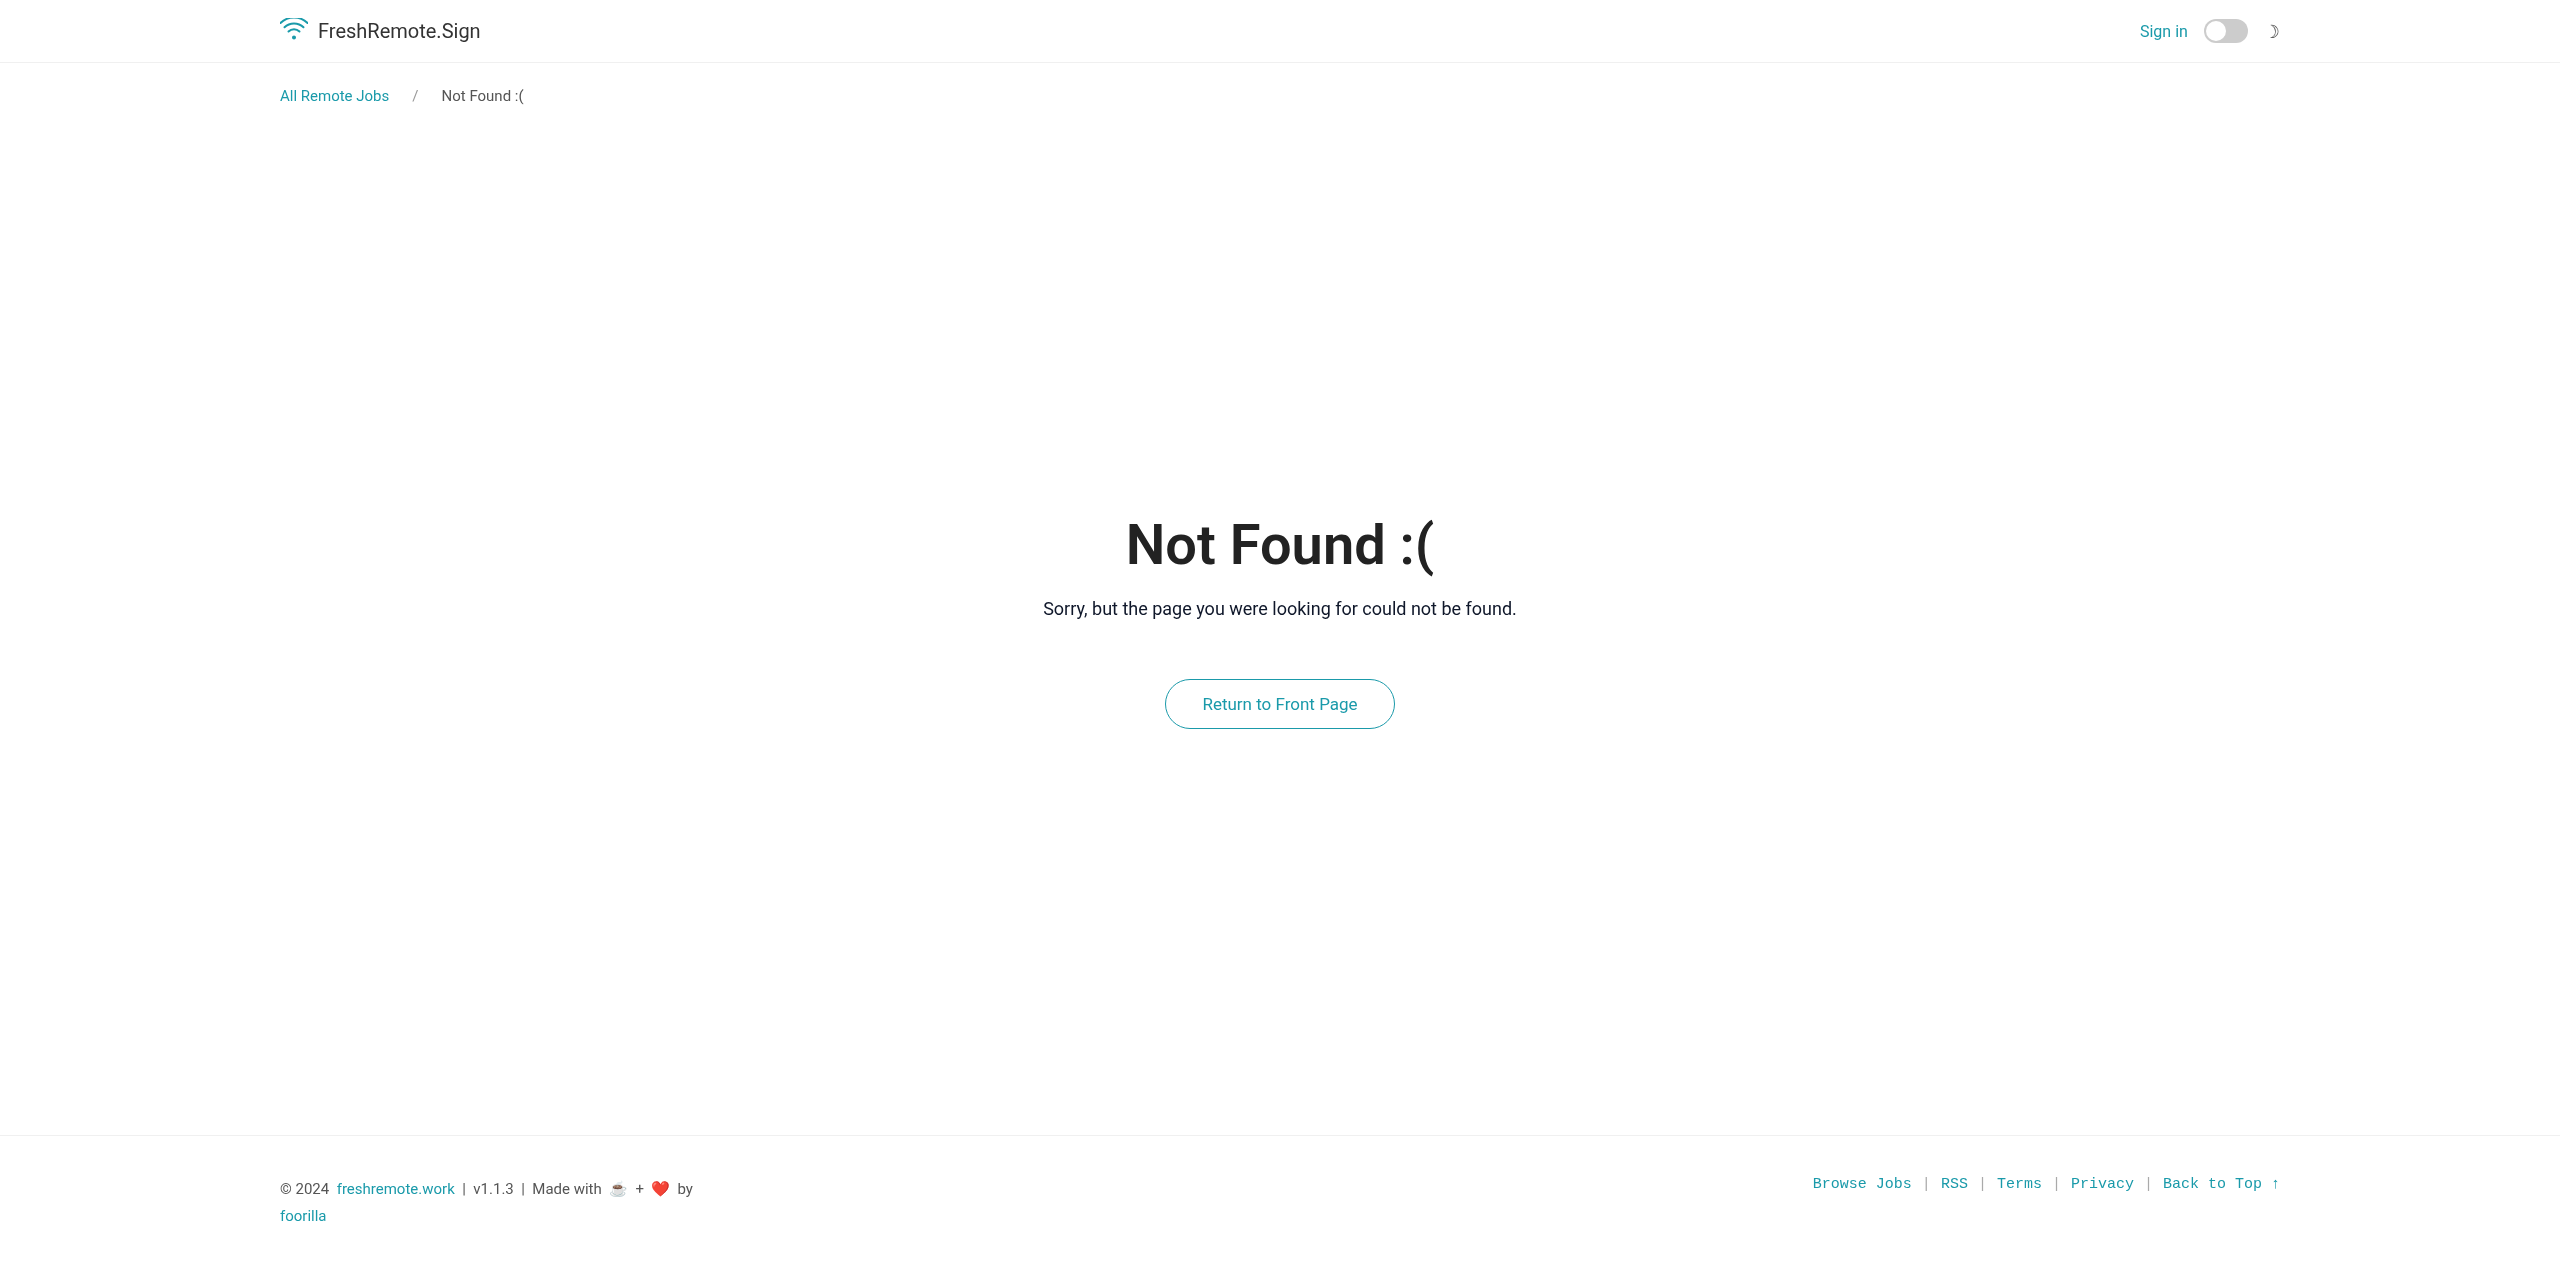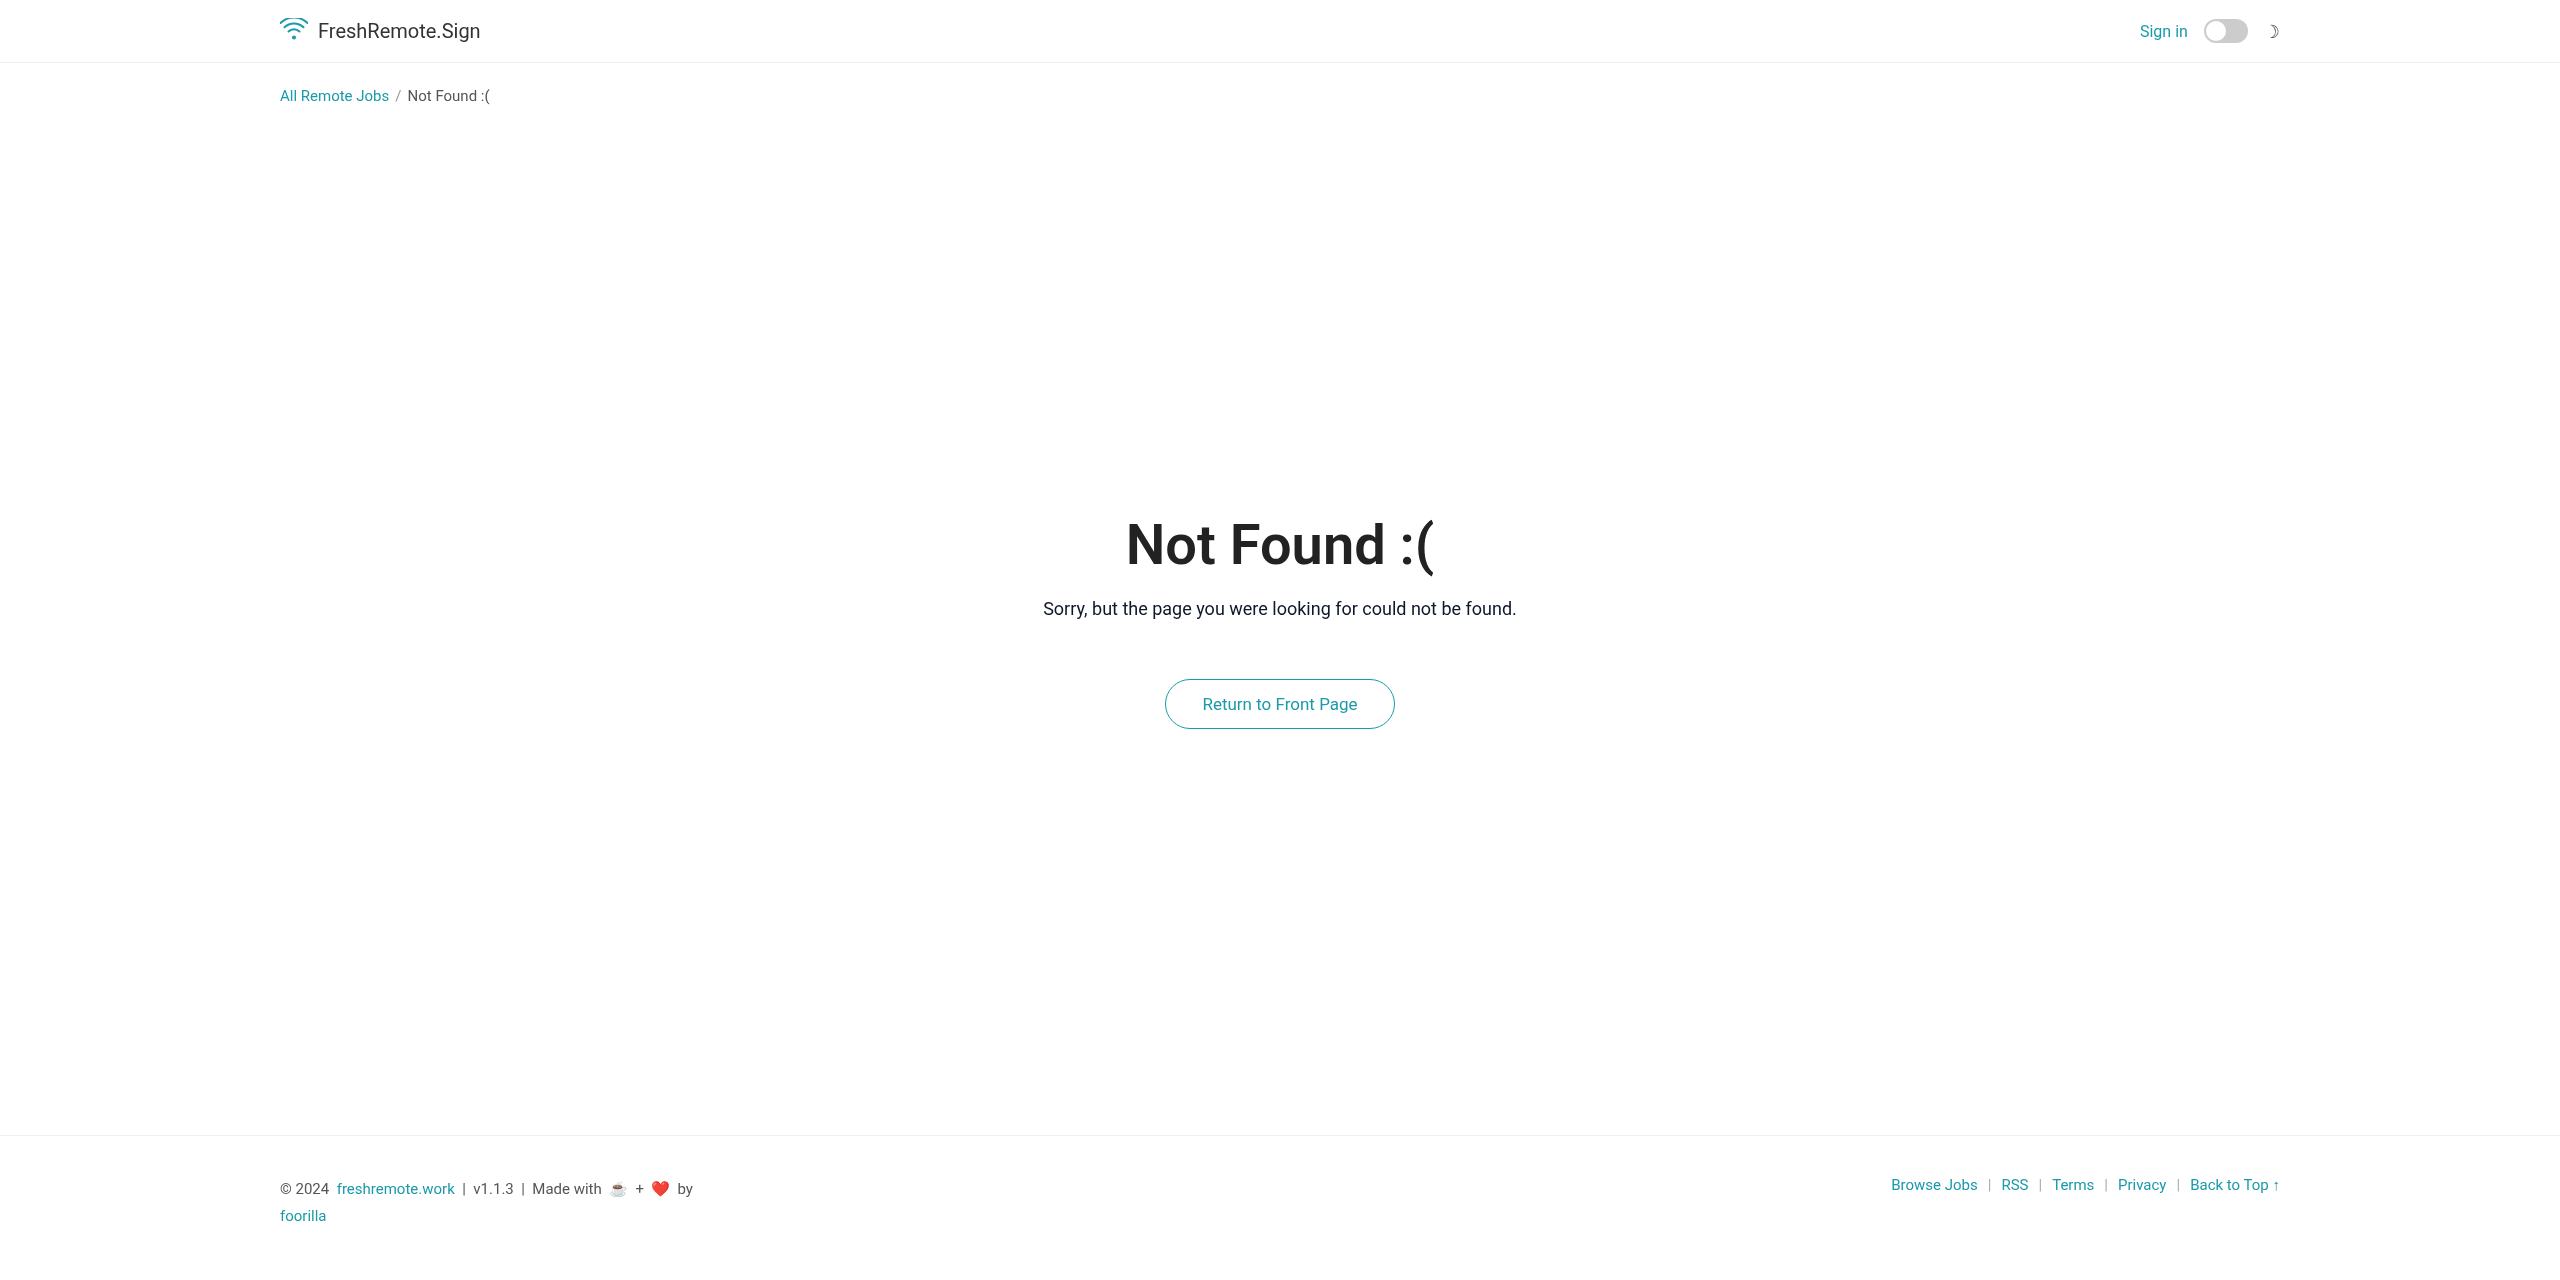--- a/index.html
+++ b/index.html
@@ -85,21 +85,21 @@
       font-size: 18px;
       cursor: pointer;
       color: #555;
     }
 
     
     .breadcrumb {
       padding: 24px 280px 0;
       display: flex;
       align-items: center;
-      gap: 6px;
+      gap: 23px;
       font-size: 15px;
     }
 
     .breadcrumb-link {
       color: #1a9aaa;
       text-decoration: none;
     }
 
     .breadcrumb-separator {
       color: #999;
@@ -164,20 +164,21 @@
     .footer-link {
       color: #1a9aaa;
       text-decoration: none;
     }
 
     .footer-right {
       display: flex;
       flex-direction: column;
       gap: 4px;
       text-align: right;
+      font-family: Liberation Mono, monospace;
     }
 
     .footer-right-links {
       display: flex;
       align-items: center;
       gap: 10px;
     }
 
     .footer-right-links a {
       color: #1a9aaa;

